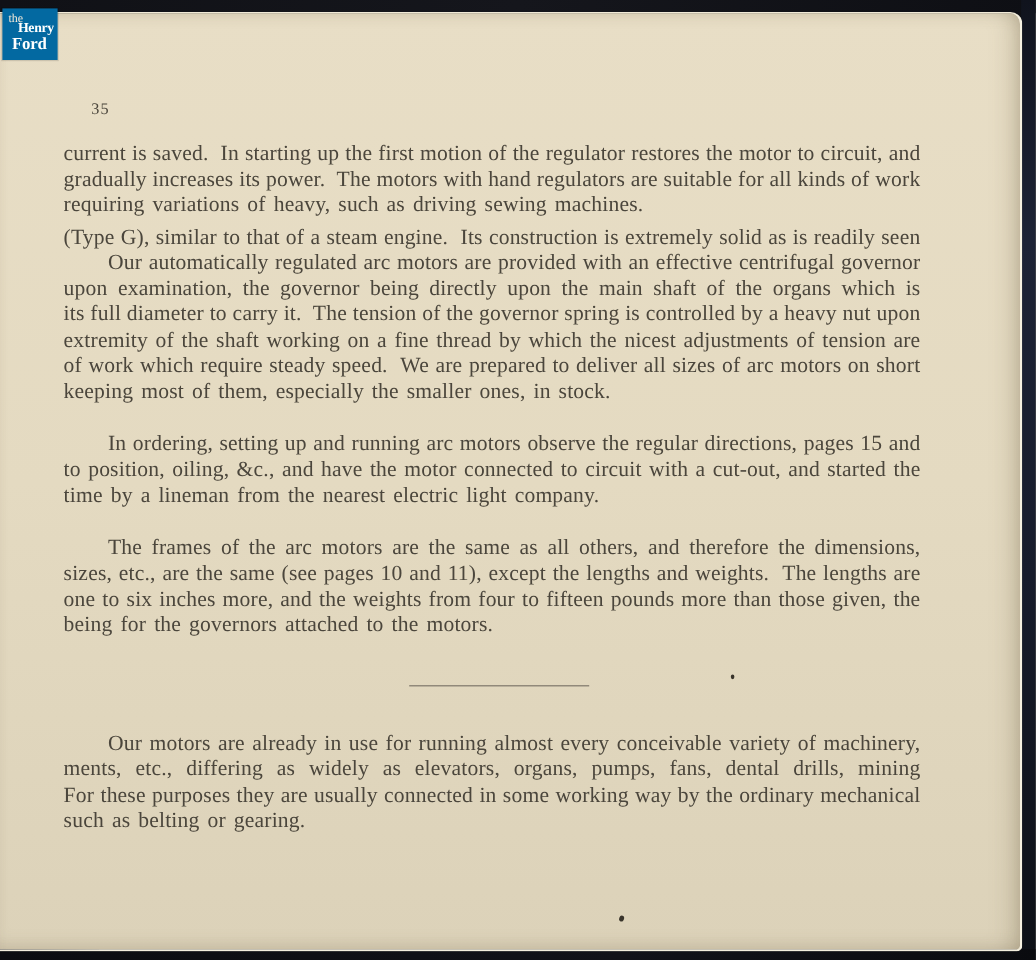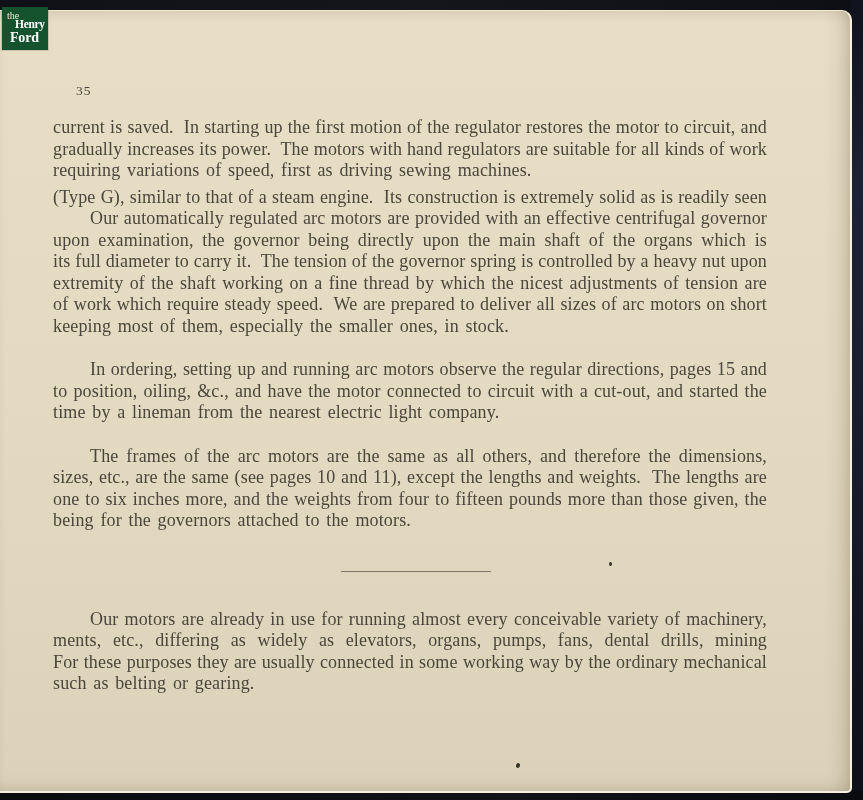--- a/index.html
+++ b/index.html
@@ -110,21 +110,21 @@
   <div class="edge-bottom"></div>
 
   <div class="paper">
     <div class="page-number">35</div>
 
     <div class="text-col">
       <div id="upper-block">
           <div class="paragraph p0">
             <div class="line">current is saved.  In starting up the first motion of the regulator restores the motor to circuit, and then</div>
             <div class="line">gradually increases its power.  The motors with hand regulators are suitable for all kinds of work</div>
-            <div class="line last">requiring variations of speed, first as driving sewing machines.</div>
+            <div class="line last">requiring variations of heavy, such as driving sewing machines.</div>
           </div>
           <div class="paragraph p1">
             <div class="line">(Type G), similar to that of a steam engine.  Its construction is extremely solid as is readily seen</div>
             <div class="line indent">Our automatically regulated arc motors are provided with an effective centrifugal governor</div>
             <div class="line">upon examination, the governor being directly upon the main shaft of the organs which is extended in</div>
             <div class="line">its full diameter to carry it.  The tension of the governor spring is controlled by a heavy nut upon the</div>
             <div class="line">extremity of the shaft working on a fine thread by which the nicest adjustments of tension are attain-</div>
             <div class="line">of work which require steady speed.  We are prepared to deliver all sizes of arc motors on short notice,</div>
             <div class="line last">keeping most of them, especially the smaller ones, in stock.</div>
           </div>
@@ -148,19 +148,19 @@
             <div class="line">For these purposes they are usually connected in some working way by the ordinary mechanical means,</div>
             <div class="line last">such as belting or gearing.</div>
           </div>
         </div>
     </div>
 
     <div class="speck speck-1"></div>
     <div class="speck speck-2"></div>
   </div>
 
-  <div class="logo" style="background: #14532d;">
+  <div class="logo" style="background: #0369a1;">
     <span class="t-the">the</span>
     <span class="t-henry">Henry</span>
     <span class="t-ford">Ford</span>
   </div>
 
 </div>
 
 </body></html>

